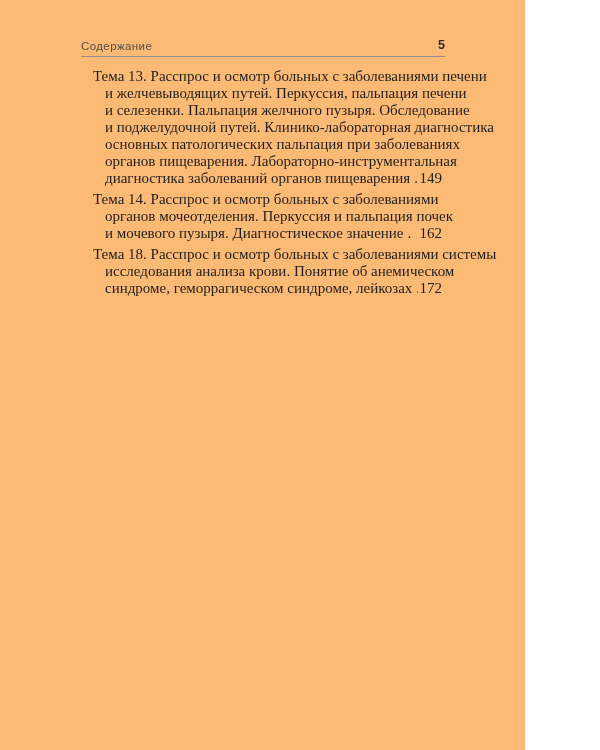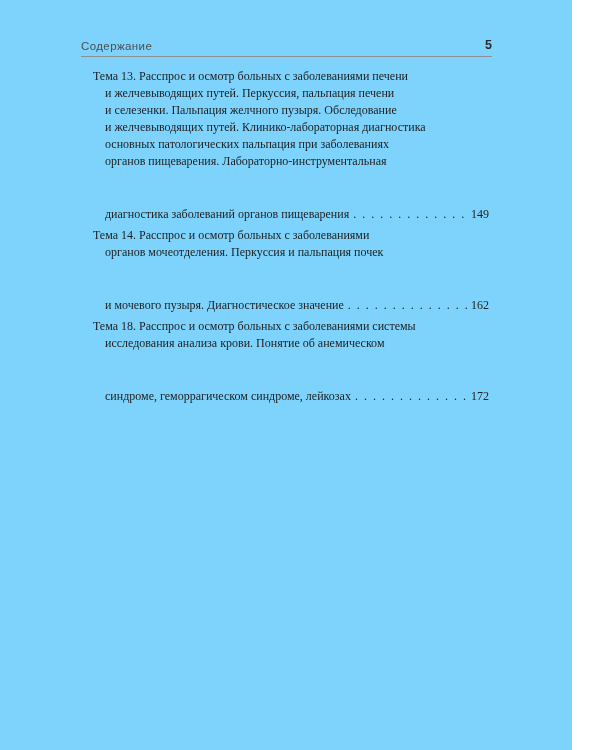--- a/index.html
+++ b/index.html
@@ -2,23 +2,23 @@
 <html lang="ru"><head>
 <meta charset="utf-8">
 <style>
   html, body {
     margin: 0;
     padding: 0;
     background: #ffffff;
   }
   .page {
     position: relative;
-    width: 572px;
+    width: 525px;
     height: 750px;
-    background: #7dd3fc;
+    background: #fdba74;
     overflow: hidden;
     font-family: "Liberation Serif", serif;
   }
   
   .header {
     display: flex;
     justify-content: space-between;
     align-items: flex-end;
     margin: 38px 80px 0 81px;
     padding-bottom: 4px;
@@ -32,40 +32,39 @@
   }
   .header-page-num {
     font-size: 12.5px;
     font-weight: bold;
     color: #2b2b2b;
   }
   
   .toc {
     margin: 11px 83px 0 93px;
     color: #1e1e1e;
-    font-size: 12px;
+    font-size: 15px;
     line-height: 17px;
   }
   .entry {
     margin: 0 0 4px 0;
   }
   .line {
     padding-left: 12px;      
     white-space: nowrap;
   }
   .line.first {
     padding-left: 0;
   }
   .line.last {
     display: flex;
     align-items: baseline;
   }
   .line.last .txt {
     white-space: nowrap;
-    margin-top: 36px;
   }
   .dots {
     flex: 1;
     overflow: hidden;
     white-space: nowrap;
     letter-spacing: 1.5px;
     margin: 0 2px 0 4px;
     color: #1e1e1e;
   }
   .pg {
@@ -79,21 +78,21 @@
   <header class="header">
     <span class="header-title">Содержание</span>
     <span class="header-page-num">5</span>
   </header>
 
   <main class="toc" id="toc">
       <div class="entry">
         <div class="line first">Тема 13. Расспрос и осмотр больных с заболеваниями печени</div>
         <div class="line">и желчевыводящих путей. Перкуссия, пальпация печени</div>
         <div class="line">и селезенки. Пальпация желчного пузыря. Обследование</div>
-        <div class="line">и желчевыводящих путей. Клинико-лабораторная диагностика</div>
+        <div class="line">и поджелудочной путей. Клинико-лабораторная диагностика</div>
         <div class="line">основных патологических пальпация при заболеваниях</div>
         <div class="line">органов пищеварения. Лабораторно-инструментальная</div>
         <div class="line last">
           <span class="txt">диагностика заболеваний органов пищеварения</span>
           <span class="dots" aria-hidden="true">. . . . . . . . . . . . . . . . . . . . . . . . . . . . . . . . . . . . . . . . . . . . . . . . . . . . . . . . . . . . </span>
           <span class="pg">149</span>
         </div>
       </div>
       <div class="entry">
         <div class="line first">Тема 14. Расспрос и осмотр больных с заболеваниями</div>

